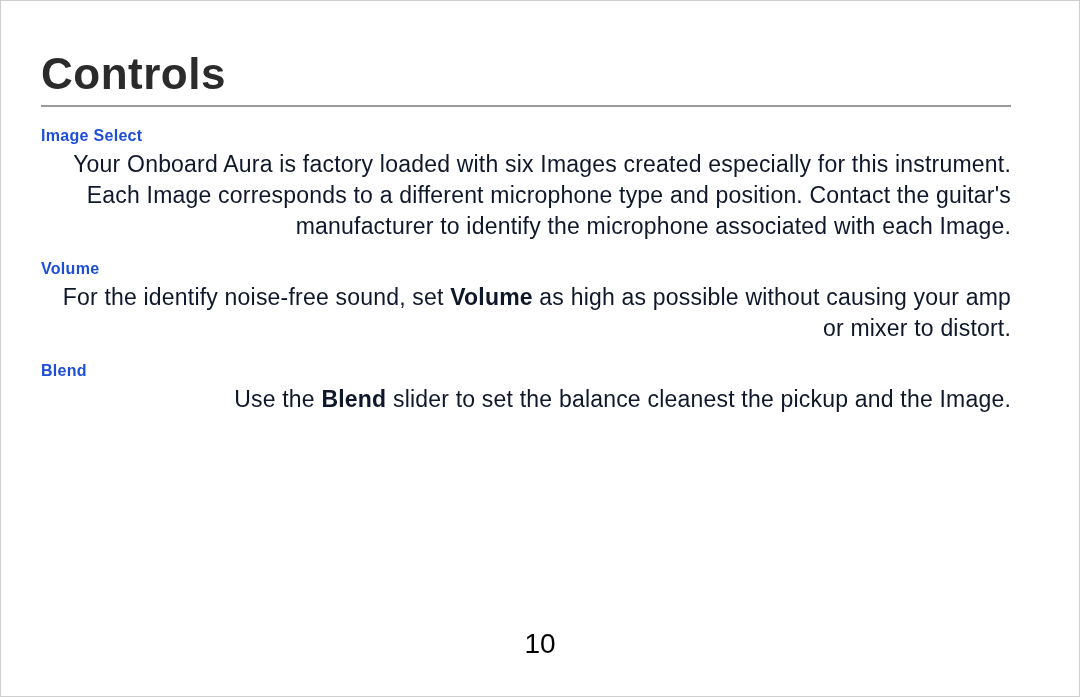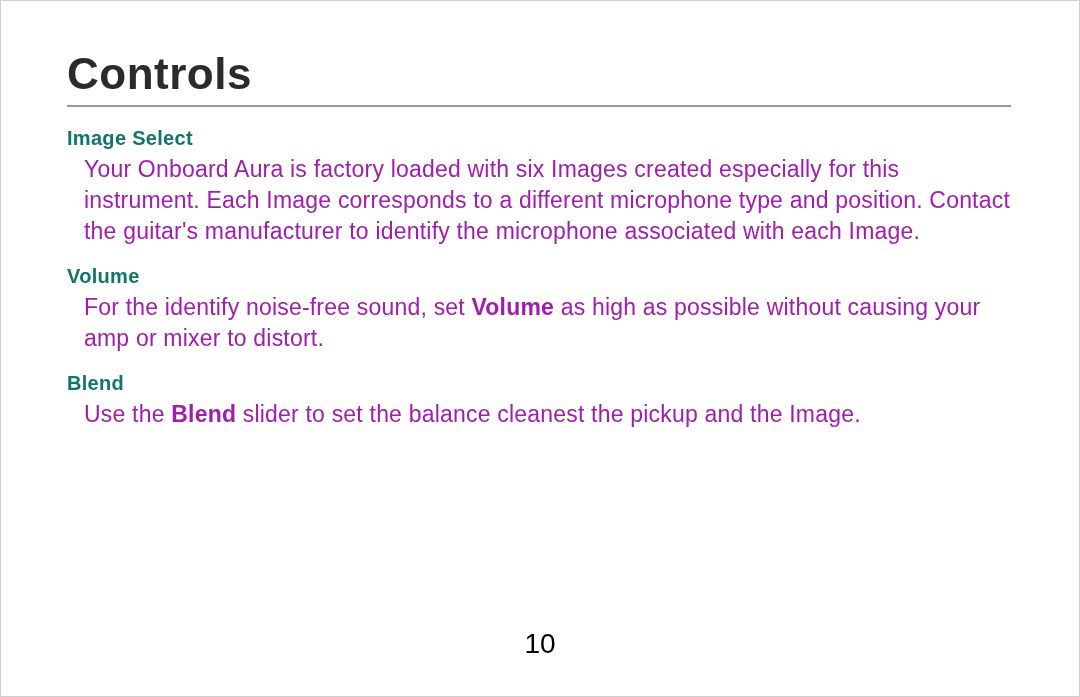--- a/index.html
+++ b/index.html
@@ -9,49 +9,50 @@
     height: 697px;
     background: #ffffff;
     font-family: "Avenir", "Helvetica Neue", Helvetica, Arial, sans-serif;
     color: #1a1a1a;
   }
   .page {
     box-sizing: border-box;
     width: 1080px;
     height: 697px;
     border: 1px solid #cfcfcf;
-    padding: 48px 68px 0 66px;
+    padding: 48px 68px 0 40px;
     position: relative;
   }
   .title {
     font-size: 44px;
     font-weight: 600;
     letter-spacing: 0.5px;
     margin: 0 0 6px 0;
     color: #2b2b2b;
   }
   .rule {
     border: none;
     border-top: 2px solid #9a9a9a;
     margin: 0 0 20px 0;
   }
   .section-heading {
-    font-size: 20px;
+    font-size: 16px;
     font-weight: 700;
     margin: 18px 0 4px 0;
-    color: #0f766e;
+    color: #1d4ed8;
     letter-spacing: 0.3px;
   }
   .body-text {
     font-size: 23px;
     line-height: 1.35;
     font-weight: 400;
     margin: 0 0 10px 17px;
     letter-spacing: 0.2px;
-    color: #a21caf;
+    color: #0f172a;
+    text-align: right;
   }
   .inline-bold {
     font-weight: 600;
   }
   .page-number {
     position: absolute;
     bottom: 36px;
     left: 0;
     width: 100%;
     text-align: center;

